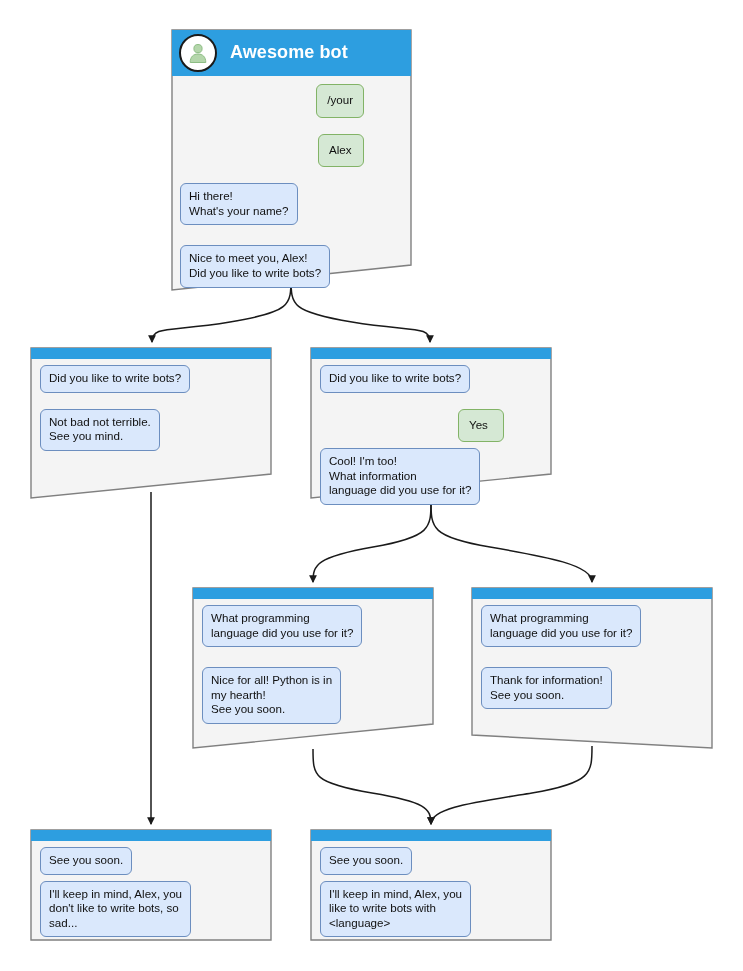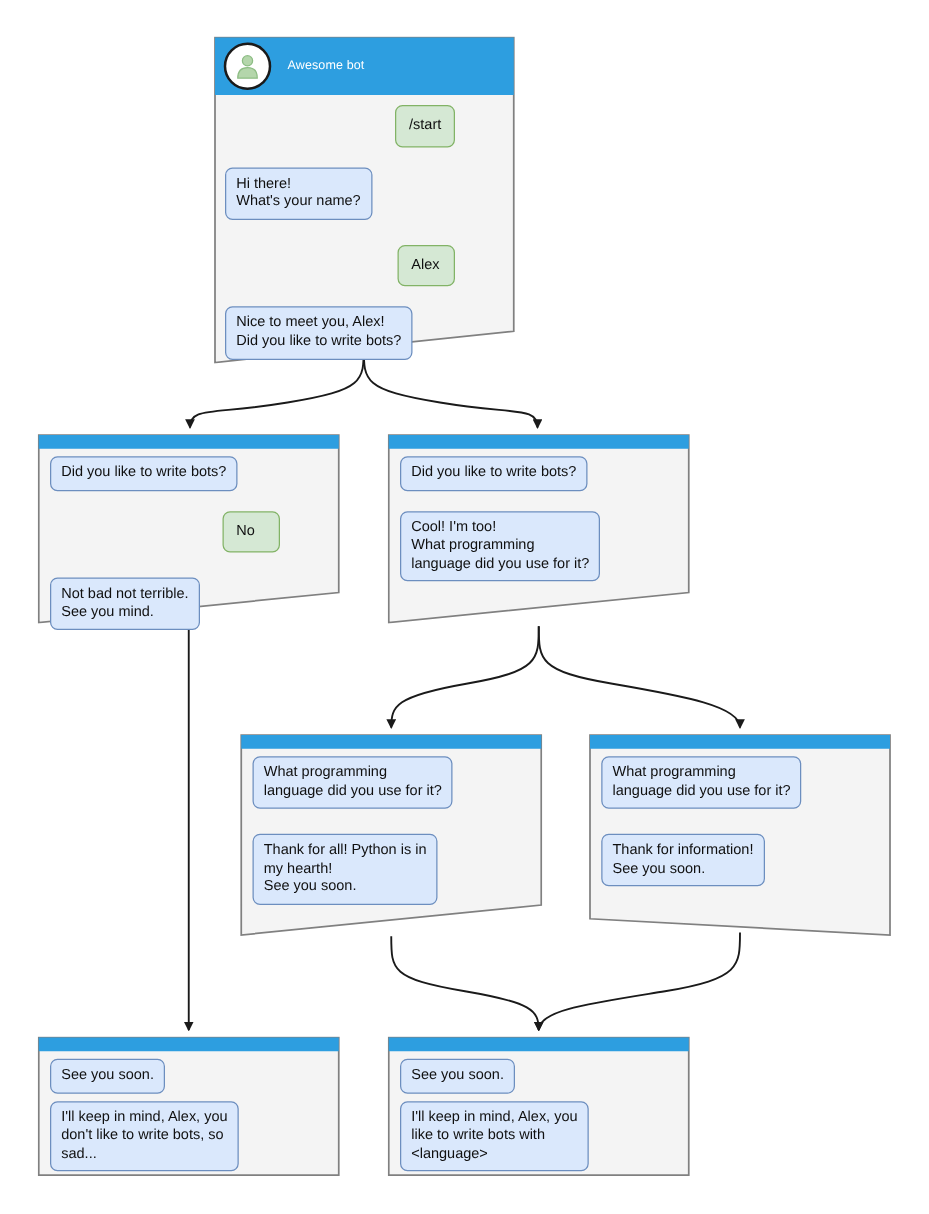--- a/index.html
+++ b/index.html
@@ -81,22 +81,22 @@
     box-sizing: border-box;
     display: flex;
     align-items: center;
     justify-content: center;
     flex: none;
   }
   .avatar svg { display: block; }
 
   .bot-title {
     color: #ffffff;
-    font-size: 10px;
-    font-weight: normal;
+    font-size: 18px;
+    font-weight: bold;
     margin-left: 13px;
     letter-spacing: 0.1px;
     white-space: nowrap;
   }
 
   .msgs {
     position: absolute;
     left: 0;
     right: 0;
     top: 47px;
@@ -174,93 +174,93 @@
         <div class="avatar">
           <svg width="24" height="24" viewBox="0 0 24 24">
             <circle cx="12" cy="7.6" r="4.1" fill="#b4d6ab" stroke="#8dbd84" stroke-width="1"></circle>
             <path d="M 4.2 21.5 C 4.2 15.6 7.6 13.0 12 13.0 C 16.4 13.0 19.8 15.6 19.8 21.5 Z" fill="#b4d6ab" stroke="#8dbd84" stroke-width="1"></path>
           </svg>
         </div>
         <div class="bot-title">Awesome bot</div>
       </div>
       <div class="msgs">
         <div class="bubble-row right gap-lg">
-          <div class="bubble user">/start</div>
+          <div class="bubble user">/your</div>
+        </div>
+        <div class="bubble-row right gap-lg">
+          <div class="bubble user">Alex</div>
         </div>
         <div class="bubble-row left gap-xl">
           <div class="bubble bot">Hi there!
 What's your name?</div>
         </div>
-        <div class="bubble-row right gap-lg">
-          <div class="bubble user">Alex</div>
-        </div>
         <div class="bubble-row left">
           <div class="bubble bot">Nice to meet you, Alex!
 Did you like to write bots?</div>
         </div>
       </div>
     </div>
   </div>
 
   <div class="card" style="left:30px; top:347px; width:242px; height:152px;">
     <svg class="card-shape" viewBox="0 0 242 152" preserveAspectRatio="none">
       <polygon points="1,1 241,1 241,127 1,151" fill="#f4f4f4" stroke="#808080" stroke-width="1.4"></polygon>
       <polygon points="1,1 241,1 241,12 1,12" fill="#2d9ee0" stroke="none"></polygon>
     </svg>
     <div class="card-inner">
       <div class="card-header thin"></div>
       <div class="msgs thin-top">
         <div class="bubble-row left gap-lg">
           <div class="bubble bot">Did you like to write bots?</div>
         </div>
-        <div class="bubble-row right gap-xl">
-          <div class="bubble user">No</div>
-        </div>
         <div class="bubble-row left">
           <div class="bubble bot">Not bad not terrible.
 See you mind.</div>
         </div>
       </div>
     </div>
   </div>
 
   <div class="card" style="left:310px; top:347px; width:242px; height:152px;">
     <svg class="card-shape" viewBox="0 0 242 152" preserveAspectRatio="none">
       <polygon points="1,1 241,1 241,127 1,151" fill="#f4f4f4" stroke="#808080" stroke-width="1.4"></polygon>
       <polygon points="1,1 241,1 241,12 1,12" fill="#2d9ee0" stroke="none"></polygon>
     </svg>
     <div class="card-inner">
       <div class="card-header thin"></div>
       <div class="msgs thin-top">
         <div class="bubble-row left gap-lg">
           <div class="bubble bot">Did you like to write bots?</div>
         </div>
+        <div class="bubble-row right gap-sm">
+          <div class="bubble user">Yes</div>
+        </div>
         <div class="bubble-row left">
           <div class="bubble bot">Cool! I'm too!
-What programming
+What information
 language did you use for it?</div>
         </div>
       </div>
     </div>
   </div>
 
   <div class="card" style="left:192px; top:587px; width:242px; height:162px;">
     <svg class="card-shape" viewBox="0 0 242 162" preserveAspectRatio="none">
       <polygon points="1,1 241,1 241,137 1,161" fill="#f4f4f4" stroke="#808080" stroke-width="1.4"></polygon>
       <polygon points="1,1 241,1 241,12 1,12" fill="#2d9ee0" stroke="none"></polygon>
     </svg>
     <div class="card-inner">
       <div class="card-header thin"></div>
       <div class="msgs thin-top">
         <div class="bubble-row left gap-xl">
           <div class="bubble bot">What programming
 language did you use for it?</div>
         </div>
         <div class="bubble-row left">
-          <div class="bubble bot">Thank for all! Python is in
+          <div class="bubble bot">Nice for all! Python is in
 my hearth!
 See you soon.</div>
         </div>
       </div>
     </div>
   </div>
 
   <div class="card" style="left:471px; top:587px; width:242px; height:162px;">
     <svg class="card-shape" viewBox="0 0 242 162" preserveAspectRatio="none">
       <polygon points="1,1 241,1 241,161 1,148" fill="#f4f4f4" stroke="#808080" stroke-width="1.4"></polygon>

